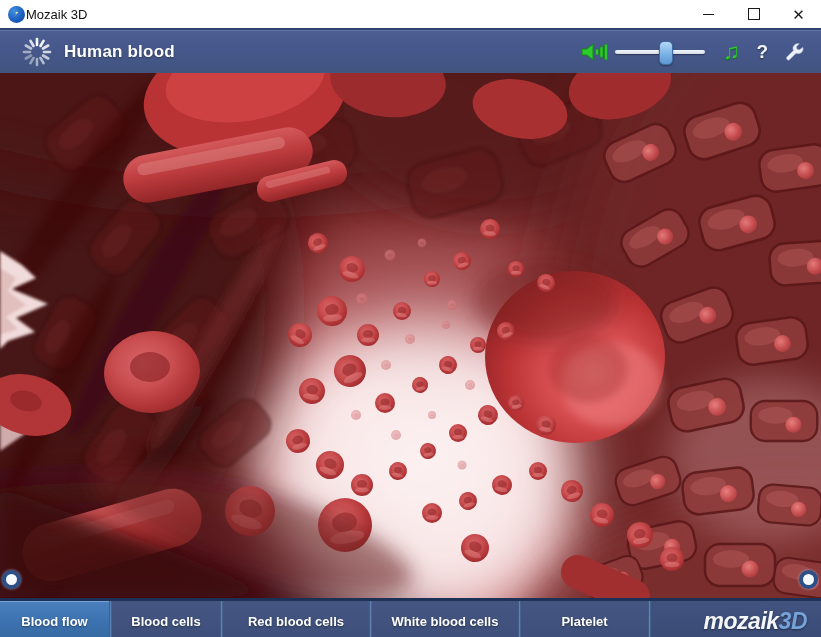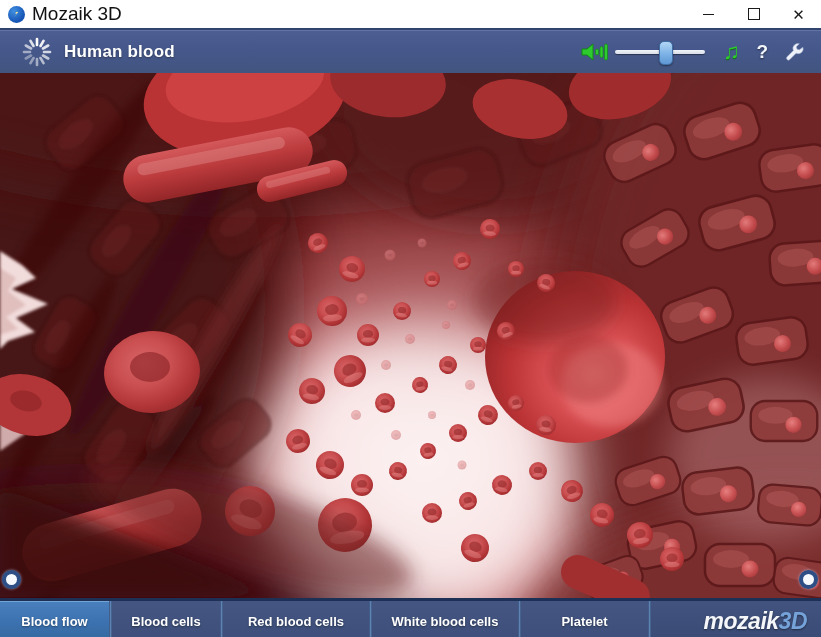--- a/index.html
+++ b/index.html
@@ -3,21 +3,21 @@
 <meta charset="utf-8">
 <style>
   html,body{margin:0;padding:0;}
   body{width:821px;height:637px;overflow:hidden;font-family:"Liberation Sans","DejaVu Sans",sans-serif;background:#000;}
   .app{width:821px;height:637px;display:flex;flex-direction:column;background:#fff;}
 
   
   .titlebar{height:28px;background:#ffffff;display:flex;align-items:center;padding:0 0 0 8px;flex:0 0 auto;}
   .appicon{width:17px;height:17px;border-radius:50%;background:radial-gradient(circle at 35% 30%,#3f8fe0,#1553b4 70%);position:relative;flex:0 0 auto;}
   .appicon:after{content:"";position:absolute;left:6px;top:3px;width:5px;height:9px;background:linear-gradient(135deg,#ffd84a,#eef6ff);clip-path:polygon(100% 0,20% 55%,55% 55%,0 100%,85% 40%,45% 40%);}
-  .wintitle{font-size:19px;color:#111;margin-left:7px;flex:1 1 auto;}
+  .wintitle{font-size:13px;color:#111;margin-left:1px;flex:1 1 auto;}
   .winbtns{display:flex;align-items:center;height:100%;}
   .winbtn{width:45px;height:100%;display:flex;align-items:center;justify-content:center;color:#1a1a1a;font-size:13px;}
   .glyph-min{width:11px;height:0;border-top:1.6px solid #1a1a1a;display:block;}
   .glyph-max{width:10px;height:10px;border:1.3px solid #1a1a1a;display:block;}
   .glyph-close{font-size:15px;line-height:1;}
 
   
   .header{height:43px;background:linear-gradient(180deg,#4d5f92 0%,#46588b 45%,#42547f 100%);border-top:2px solid #31436f;display:flex;align-items:center;padding:0 16px 0 22px;flex:0 0 auto;box-shadow:inset 0 1px 0 rgba(140,155,200,.35);}
   .spinner{width:30px;height:30px;flex:0 0 auto;}
   .pagetitle{color:#fff;font-size:17px;font-weight:bold;margin-left:12px;letter-spacing:.2px;text-shadow:0 1px 2px rgba(0,0,0,.35);}

